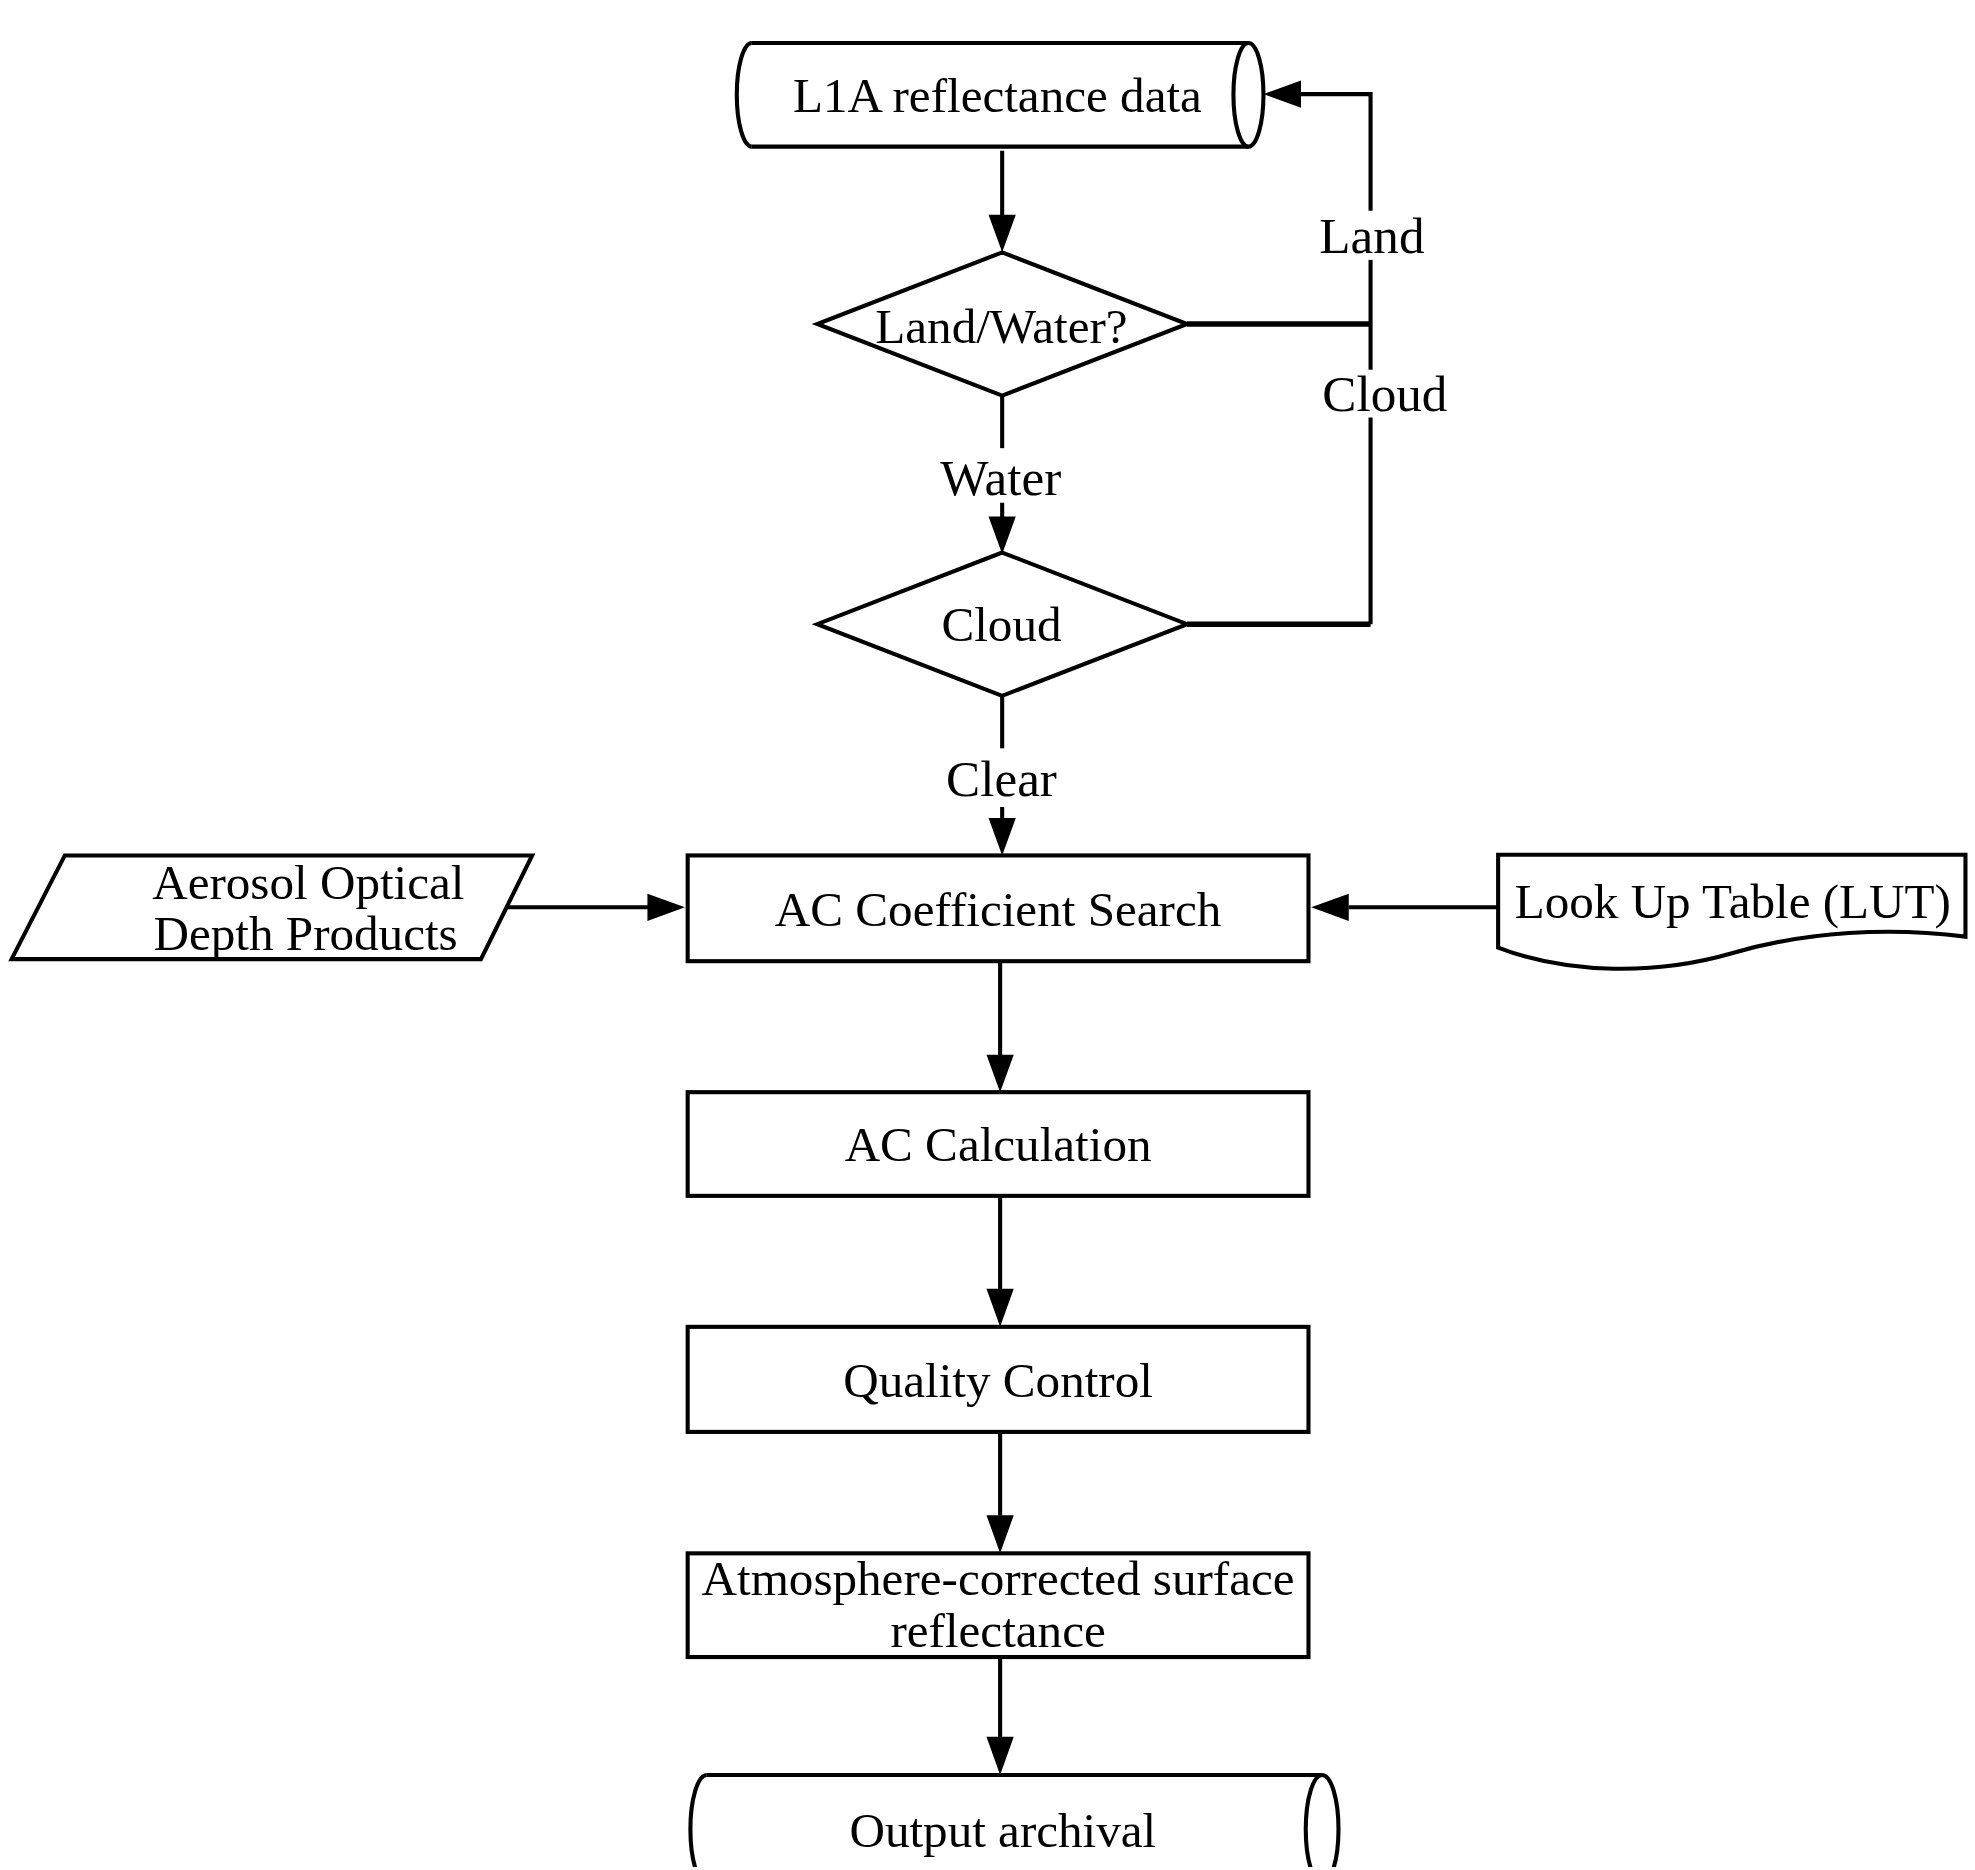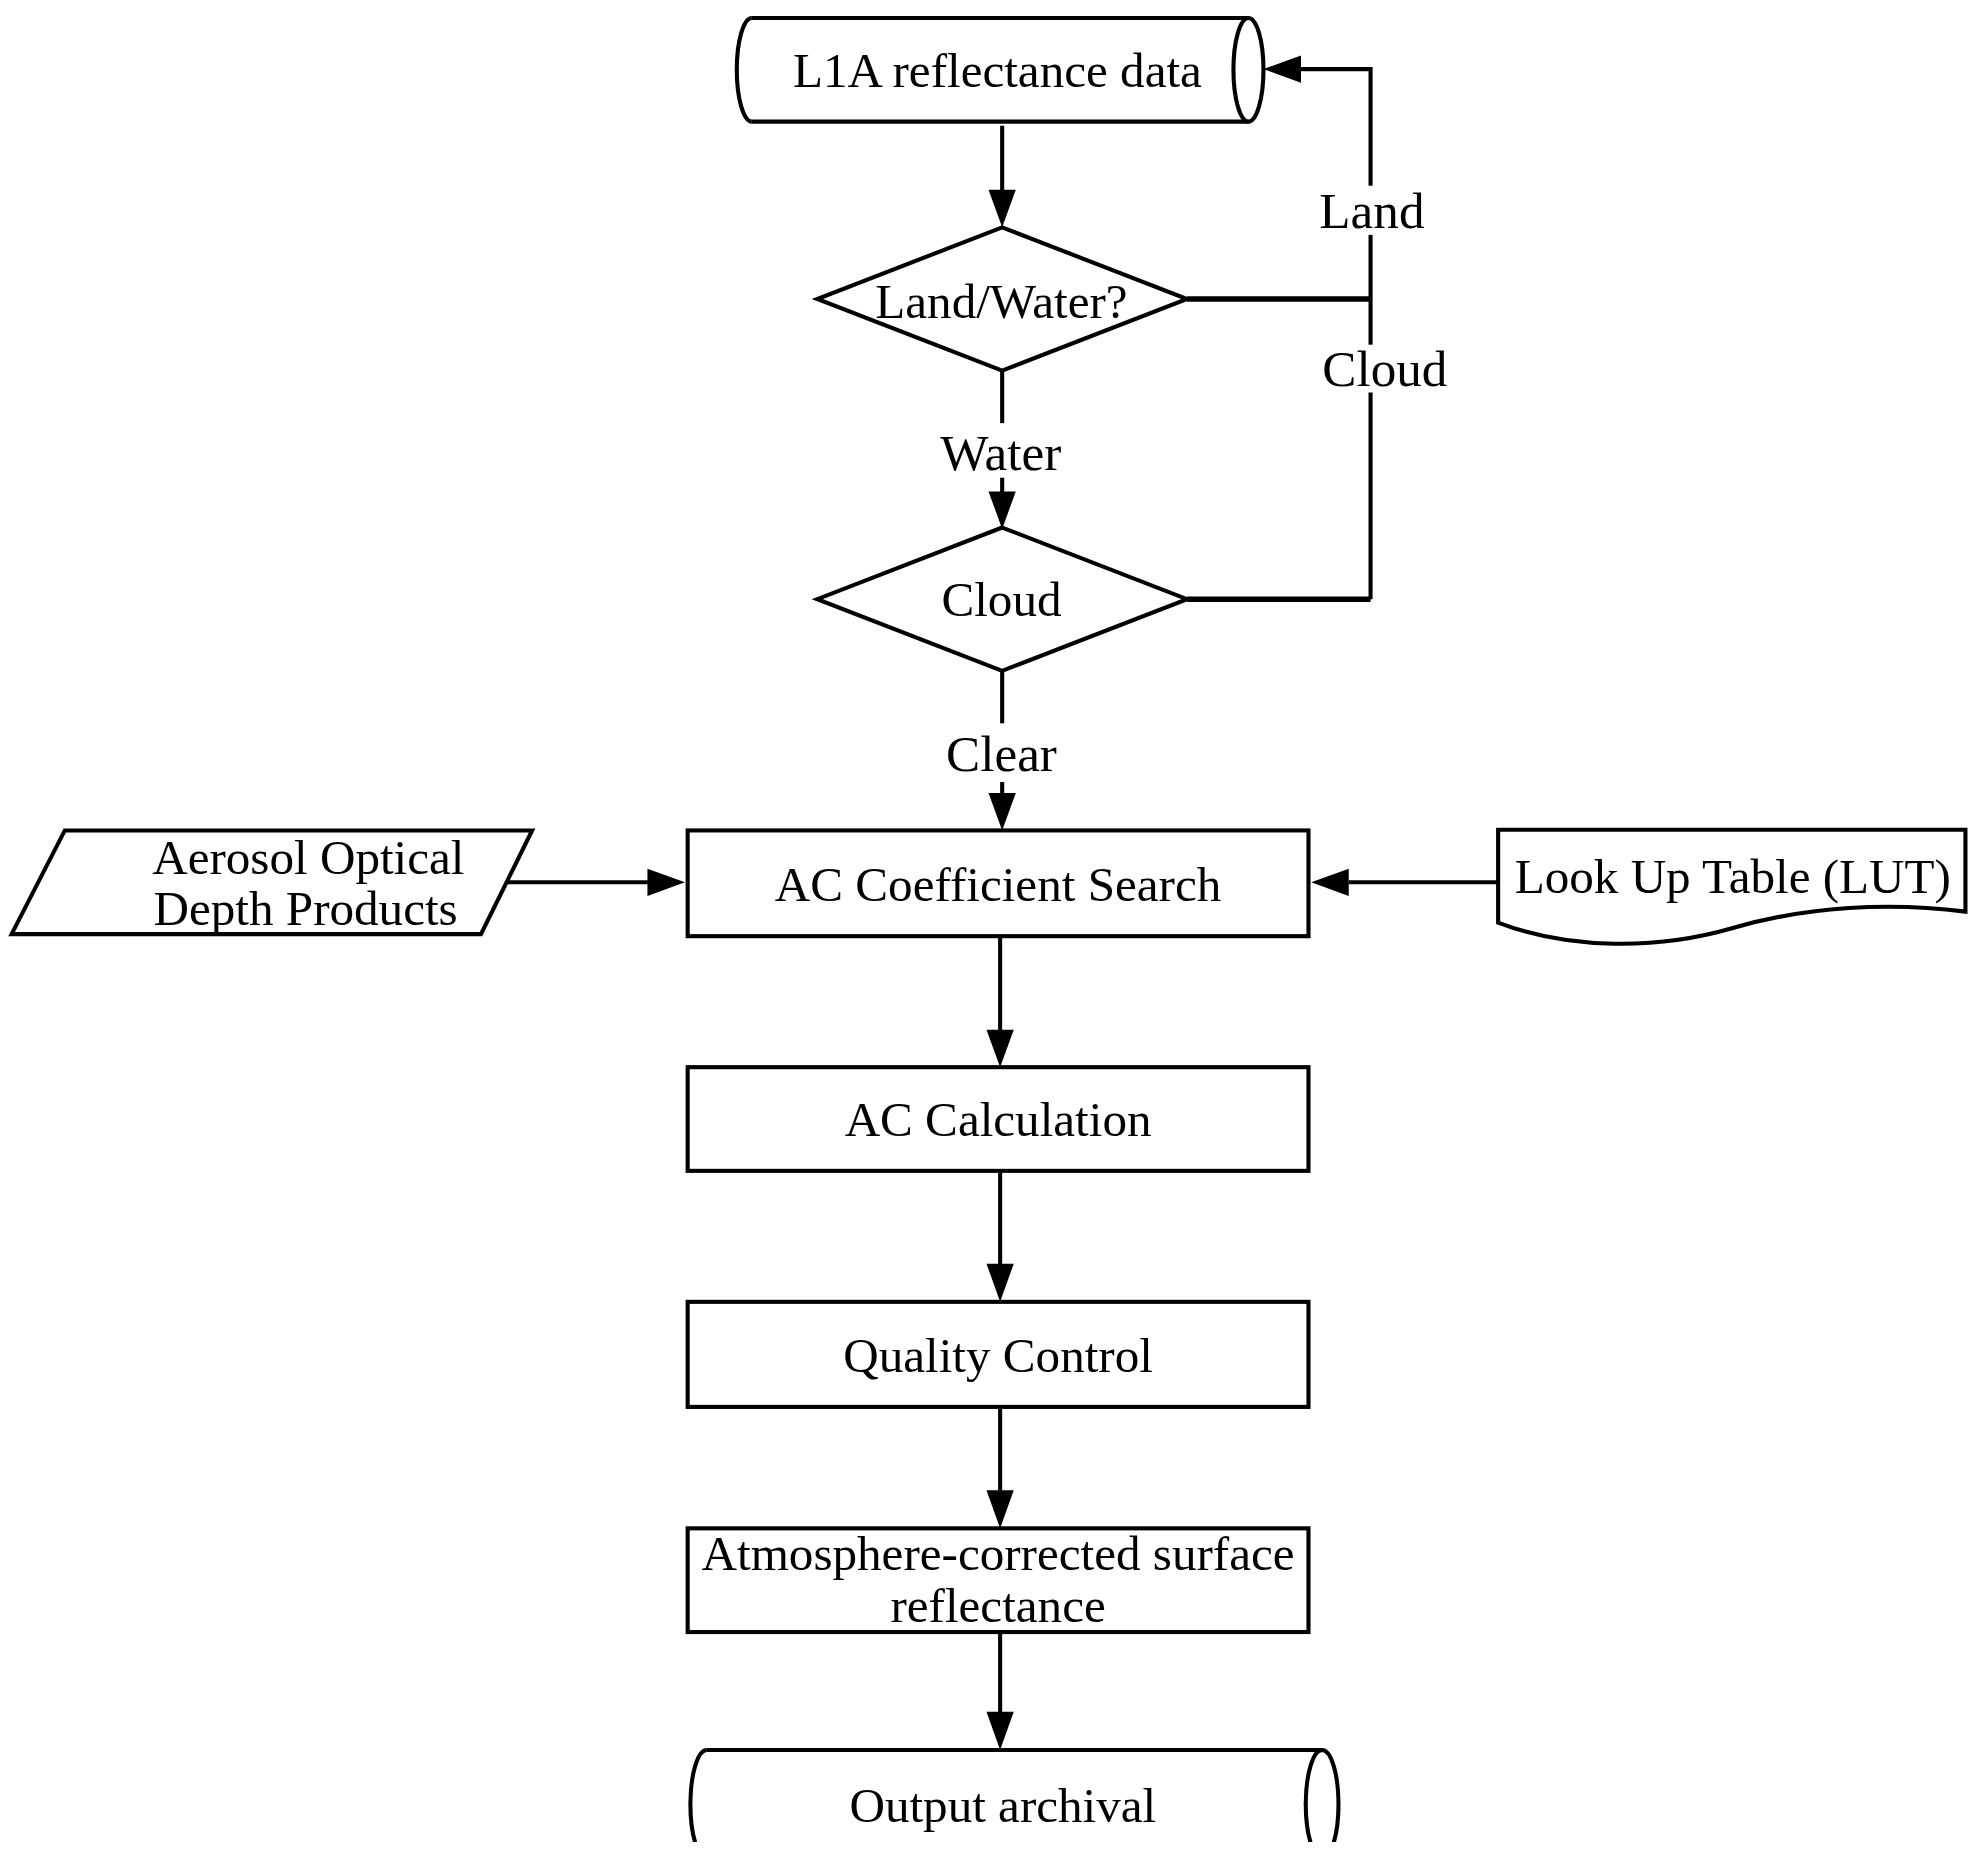--- a/index.html
+++ b/index.html
@@ -5,20 +5,21 @@
   html, body {
     margin: 0;
     padding: 0;
     background: #ffffff;
   }
   #stage {
     width: 1975px;
     height: 1842px;
     background: #ffffff;
     position: relative;
+    margin-top: 25px;
   }
   svg { display: block; }
   .shape {
     fill: #ffffff;
     stroke: #000000;
     stroke-width: 6;
   }
   .edge {
     fill: none;
     stroke: #000000;

